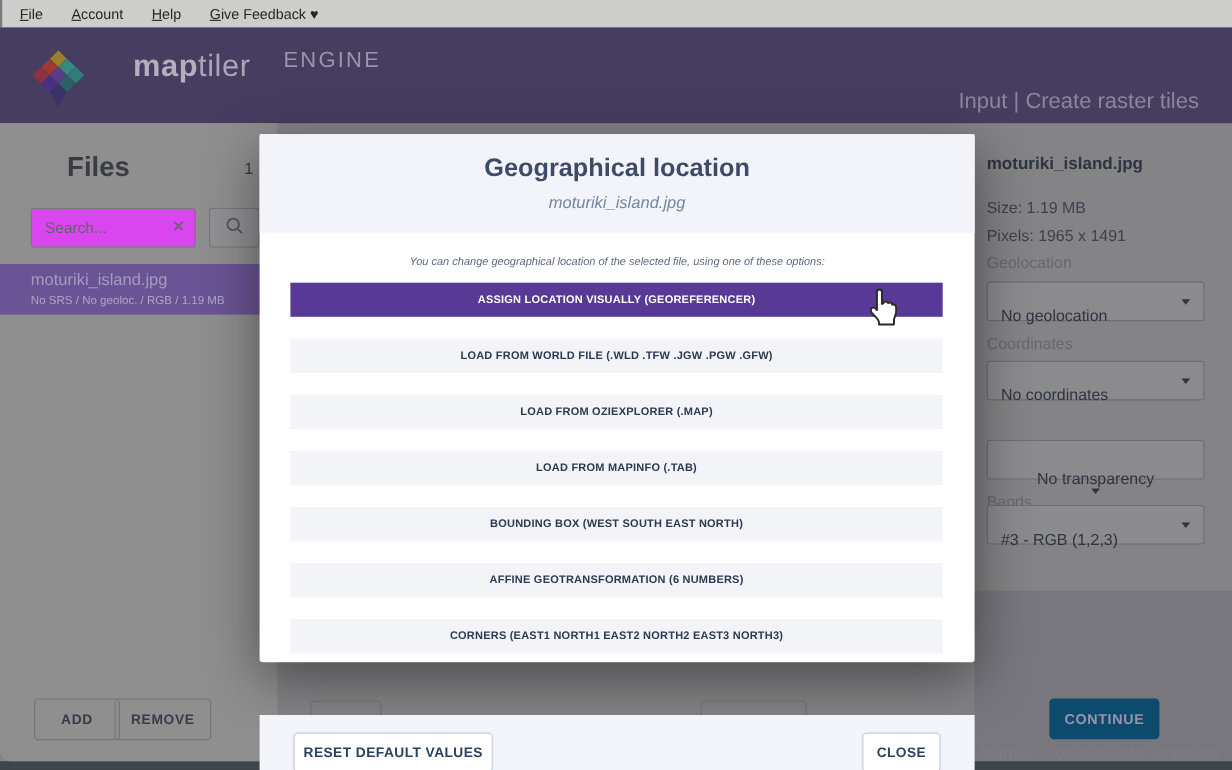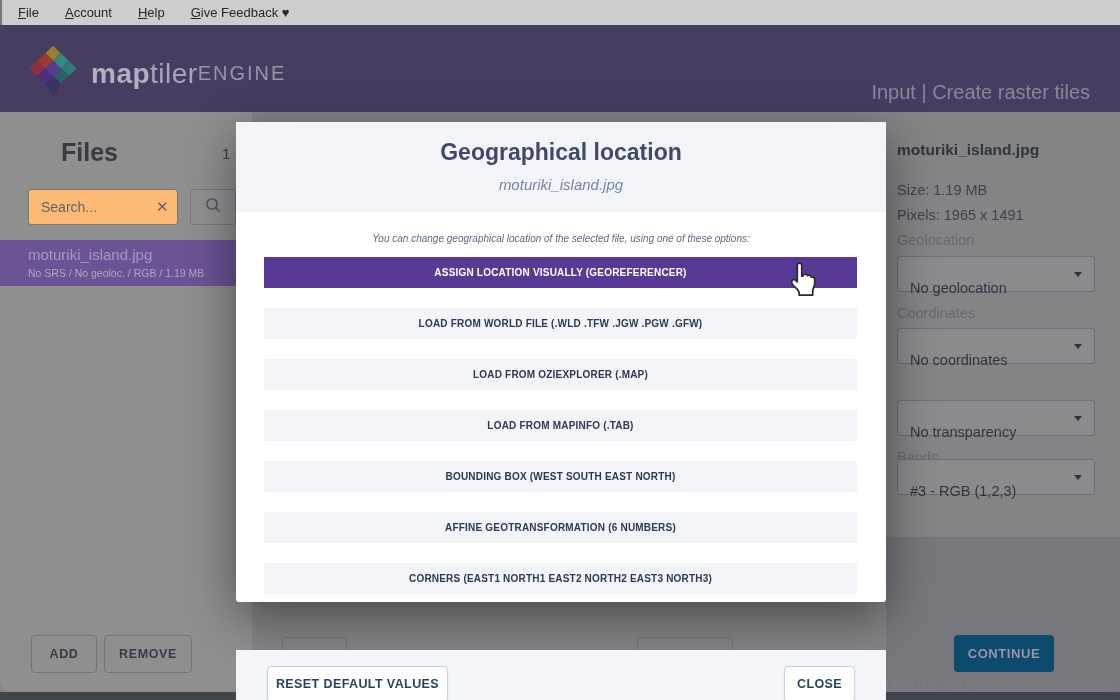--- a/index.html
+++ b/index.html
@@ -7,56 +7,56 @@
   #app{position:relative;width:1120px;height:700px;overflow:hidden;background:#848486;}
   .abs{position:absolute;}
 
   
   #menu-bar{left:0;top:0;width:1120px;height:25px;background:#cdcdcc;display:flex;align-items:center;gap:26px;padding-left:16px;box-sizing:border-box;border-left:2px solid #79797b;}
   .menu-item{font-size:13px;color:#262626;cursor:default;}
   .menu-item::first-letter{text-decoration:underline;}
 
   
   #header{left:0;top:25px;width:1120px;height:87px;background:#473d60;}
-  #brand{left:30px;top:19px;display:flex;align-items:center;}
+  #brand{left:30px;top:19px;display:flex;align-items:flex-start;gap:30px;}
   #brand-text{margin-left:14px;font-size:28px;color:#aaa5b6;letter-spacing:.5px;}
   #brand-text .b{font-weight:700;color:#b4afbf;}
   #brand-engine{font-size:20px;font-weight:300;color:#9a94a8;letter-spacing:2px;}
   #page-title{right:30px;top:56px;font-size:20px;color:#8d8699;}
 
   
   #sidebar{left:0;top:112px;width:252px;height:580px;background:#8f8f90;border-radius:0 0 0 10px;}
   #files-title{left:28px;top:138px;font-size:25px;font-weight:600;color:#3b3b45;margin-left:33px;}
   #files-count{left:222px;top:145px;font-size:15px;color:#3b3b45;}
-  #search-input{left:28px;top:189px;width:150px;height:36px;box-sizing:border-box;background:#fdba74;border:1px solid #77777c;border-radius:3px;padding:0 26px 0 12px;font-size:14px;color:#3a3a42;outline:none;font-family:"Liberation Sans",sans-serif;}
+  #search-input{left:28px;top:189px;width:150px;height:36px;box-sizing:border-box;background:#d946ef;border:1px solid #77777c;border-radius:3px;padding:0 26px 0 12px;font-size:14px;color:#3a3a42;outline:none;font-family:"Liberation Sans",sans-serif;}
   #search-input::placeholder{color:#64646c;opacity:1;}
   #search-clear{left:156px;top:197px;font-size:15px;color:#64646c;line-height:20px;cursor:pointer;}
   #search-btn{left:190px;top:189px;width:46px;height:36px;box-sizing:border-box;background:#919193;border:1px solid #77777c;border-radius:3px;display:flex;align-items:center;justify-content:center;cursor:pointer;}
   #file-item{left:0;top:240px;width:252px;height:46px;background:#6b5495;cursor:pointer;}
   #file-name{left:28px;top:246px;font-size:15px;color:#a39bc0;}
   #file-meta{left:28px;top:267px;font-size:10.5px;color:#aea7c6;}
   .ghost-btn{box-sizing:border-box;background:transparent;border:1px solid #73737a;border-radius:4px;font-size:12.5px;font-weight:700;letter-spacing:.6px;color:#363b47;display:flex;align-items:center;justify-content:center;cursor:pointer;font-family:"Liberation Sans",sans-serif;}
-  #add-btn{left:31px;top:635px;width:66px;height:38px;}
+  #add-btn{left:31px;top:635px;width:78px;height:38px;}
   #remove-btn{left:104px;top:635px;width:88px;height:38px;}
 
   
   #map-zone{left:886px;top:537px;width:234px;height:155px;background:#77777d;}
   #map-edge{left:0;top:692px;width:1120px;height:8px;background:#3e464b;}
 
   
   #detail-filename{left:897px;top:141px;font-size:15.5px;font-weight:700;color:#2e3440;}
   .detail-line{left:897px;font-size:14.5px;color:#3d4250;}
   #size-line{top:182px;} #pixels-line{top:207px;}
   .field-label{left:897px;font-size:14.5px;color:#6b6770;}
   .dropdown{left:897px;width:198px;height:36px;box-sizing:border-box;background:#8b8b8e;border:1px solid #6d6e76;border-radius:3px;display:flex;align-items:center;justify-content:space-between;padding:0 12px;cursor:pointer;}
   .dropdown .dd-value{font-size:14.5px;color:#2e3440;margin-top:27px;}
   .caret{width:0;height:0;border-left:4.5px solid transparent;border-right:4.5px solid transparent;border-top:5.5px solid #2e3440;}
   #fl-0{top:232px;} #dd-0{top:256px;}
   #fl-1{top:305px;} #dd-1{top:328px;}
-  #fl-2{top:377px;margin-top:24px;} #dd-2{top:400px;}
+  #fl-2{top:377px;margin-top:24px;} #dd-2{top:400px;flex-direction:column;}
   #fl-3{top:449px;} #dd-3{top:459px;gap:21px;}
 
   
   #back-btn{left:282px;top:637px;width:65px;height:35px;}
   #viewmap-btn{left:637px;top:637px;width:96px;height:35px;}
   #continue-btn{left:954px;top:635px;width:100px;height:37px;box-sizing:border-box;background:#0c4a6e;border:none;border-radius:4px;font-size:13px;font-weight:700;letter-spacing:.6px;color:#9b94ab;display:flex;align-items:center;justify-content:center;cursor:pointer;font-family:"Liberation Sans",sans-serif;}
   #attribution{right:10px;top:677px;font-size:12px;color:#7e7e82;}
   #attribution a{color:#7e7e82;text-decoration:underline;cursor:pointer;margin-left:6px;}
 
   

